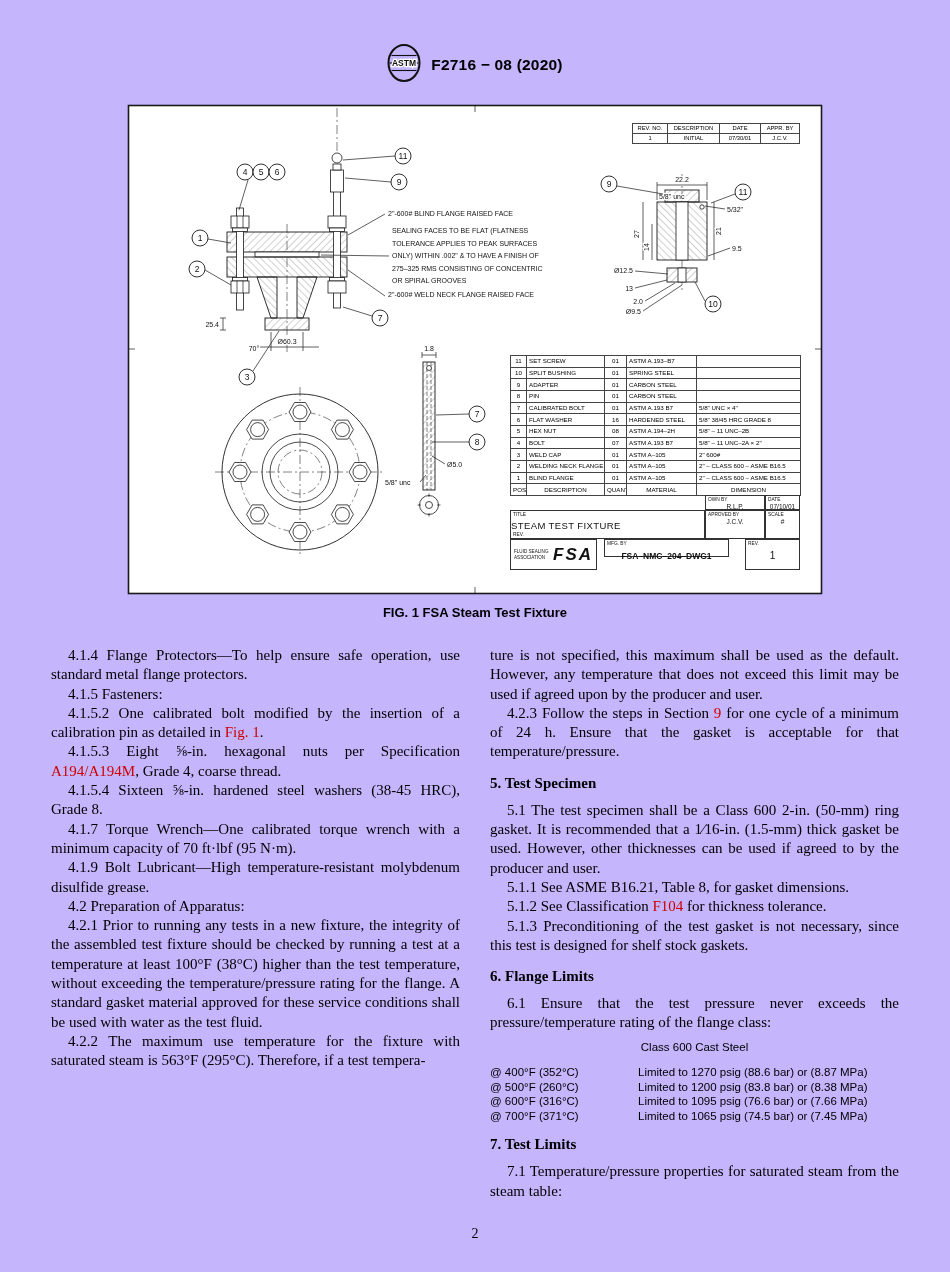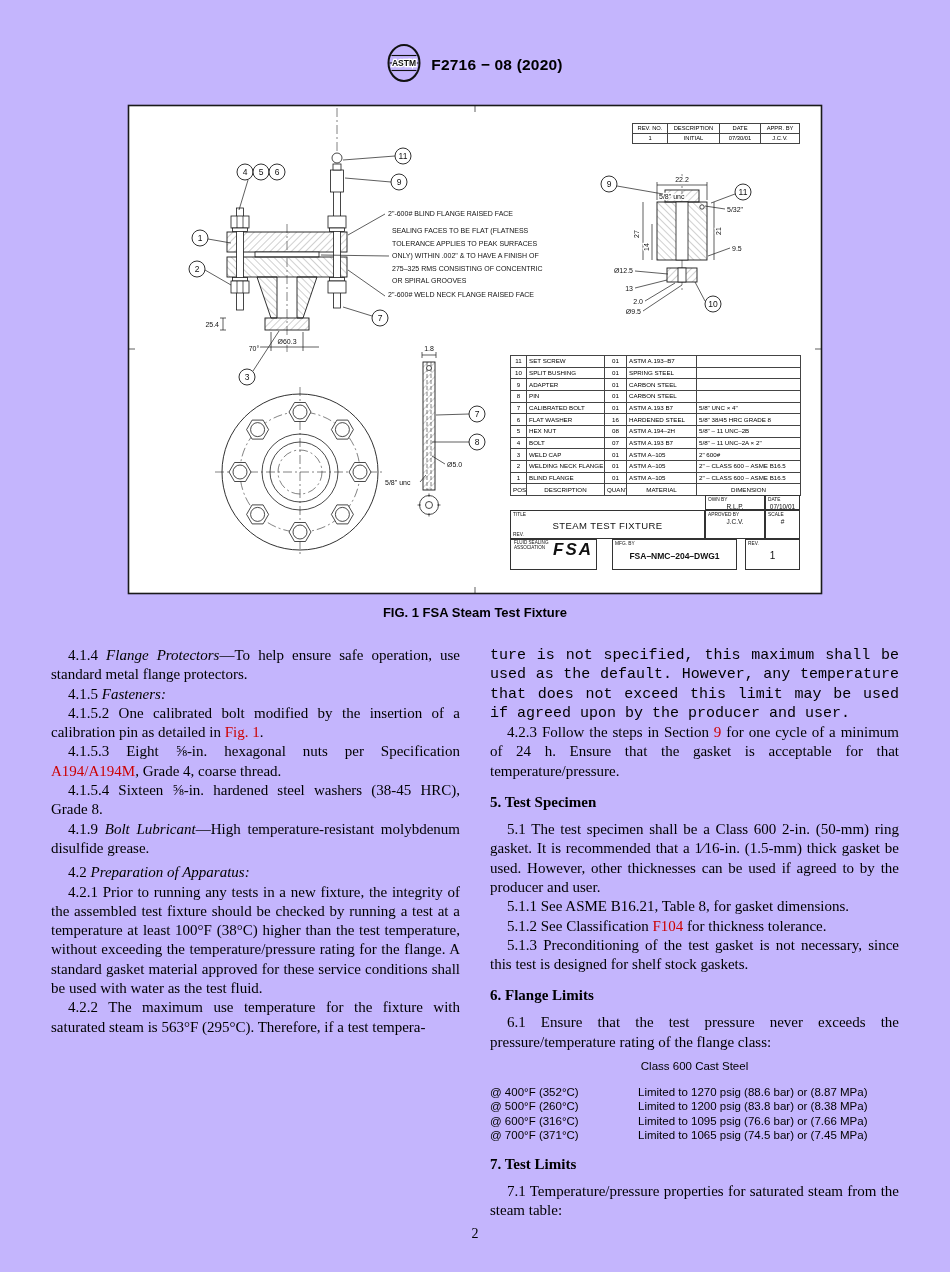--- a/index.html
+++ b/index.html
@@ -43,40 +43,40 @@
   .bom td:nth-child(1),.bom td:nth-child(3){text-align:center;}
   .bom tfoot td{text-align:center;}
 
   .title-block{position:absolute;left:383px;top:391px;width:290px;height:75px;font-family:"Liberation Sans",sans-serif;color:#111;}
   .tb-cell{position:absolute;border:.7px solid #333;box-sizing:border-box;background:#fff;}
   .tb-lbl{display:block;font-size:4.8px;line-height:5.5px;padding:1px 0 0 2px;}
   .tb-val{display:block;font-size:6.5px;text-align:center;line-height:7px;}
   .tb-own{left:195px;top:0;width:60px;height:15px;}
   .tb-date{left:255px;top:0;width:35px;height:15px;}
   .tb-title{left:0;top:15px;width:195px;height:29px;}
-  .tb-title-text{font-size:9.5px;text-align:center;margin-top:2px;letter-spacing:.4px;}
+  .tb-title-text{font-size:9.5px;margin-top:2px;letter-spacing:.4px;}
   .tb-corner-b{position:absolute;left:2px;bottom:1px;font-size:4.8px;}
   .tb-appr{left:195px;top:15px;width:60px;height:29px;}
   .tb-scale{left:255px;top:15px;width:35px;height:29px;}
-  .tb-fsa{left:0;top:44px;width:87px;height:31px;display:flex;}
+  .tb-fsa{left:0;top:44px;width:87px;height:31px;display:flex;align-items:center;}
   .tb-assoc{font-size:4.6px;line-height:5.4px;padding-left:3px;width:36px;}
   .tb-fsa-logo{font:bold italic 17px "Liberation Sans",sans-serif;letter-spacing:2px;flex:1;text-align:center;}
-  .tb-mfg{left:102px;top:44px;width:125px;height:31px;}
+  .tb-mfg{left:94px;top:44px;width:125px;height:18px;}
   .tb-dwg{font:bold 8.5px "Liberation Sans",sans-serif;text-align:center;margin-top:4px;}
   .tb-rev{left:235px;top:44px;width:55px;height:31px;}
   .tb-rev-val{font-size:10px;text-align:center;margin-top:3px;}
 
   
   .columns{display:flex;gap:30px;padding:0 51px;margin-top:26px;
            font:15px/19.3px "Liberation Serif",serif;text-align:justify;}
   .col{flex:1;min-width:0;}
   p.para{margin:0;text-indent:17px;}
-  p.para.cont{text-indent:0;font-family:Liberation Mono, monospace;}
-  p.para.gap{margin-top:5px;}
-  .seg-i{font-style:italic;}
+  p.para.cont{text-indent:0;}
+  p.para.gap{}
+  .seg-i{}
   .seg-link{color:#cc0000;}
   h3.sec-head{font:bold 15px "Liberation Serif",serif;margin:13px 0 9px 0;text-align:left;text-indent:0;}
   .limits{margin:7px 0 3px 0;font:11.5px/14.5px "Liberation Sans",sans-serif;text-align:left;}
   .limits-title{text-align:center;margin-bottom:11px;}
   .limits table{border-collapse:collapse;width:100%;}
   .limits td{padding:0;vertical-align:top;}
   .limits td:first-child{width:148px;}
 
   .page-num{position:absolute;left:0;right:0;bottom:30px;text-align:center;font:14px "Liberation Serif",serif;}
 </style>
@@ -455,20 +455,21 @@
     <div class="fig-caption">FIG. 1 FSA Steam Test Fixture</div>
   </div>
 
   <div class="columns">
     <div class="col">
       <p class="para"><span>4.1.4 </span><span class="seg-i">Flange Protectors</span><span>—To help ensure safe operation, use standard metal flange protectors.</span></p>
       <p class="para"><span>4.1.5 </span><span class="seg-i">Fasteners:</span></p>
       <p class="para"><span>4.1.5.2 One calibrated bolt modified by the insertion of a calibration pin as detailed in </span><span class="seg-link">Fig. 1</span><span>.</span></p>
       <p class="para"><span>4.1.5.3 Eight ⅝-in. hexagonal nuts per Specification </span><span class="seg-link">A194/A194M</span><span>, Grade 4, coarse thread.</span></p>
       <p class="para"><span>4.1.5.4 Sixteen ⅝-in. hardened steel washers (38-45 HRC), Grade 8.</span></p>
+      <p class="para"><span>4.1.7 </span><span class="seg-i">Torque Wrench</span><span>—One calibrated torque wrench with a minimum capacity of 70 ft·lbf (95 N·m).</span></p>
       <p class="para"><span>4.1.9 </span><span class="seg-i">Bolt Lubricant</span><span>—High temperature-resistant molybdenum disulfide grease.</span></p>
       <p class="para gap"><span>4.2 </span><span class="seg-i">Preparation of Apparatus:</span></p>
       <p class="para"><span>4.2.1 Prior to running any tests in a new fixture, the integrity of the assembled test fixture should be checked by running a test at a temperature at least 100°F (38°C) higher than the test temperature, without exceeding the temperature/pressure rating for the flange. A standard gasket material approved for these service conditions shall be used with water as the test fluid.</span></p>
       <p class="para"><span>4.2.2 The maximum use temperature for the fixture with saturated steam is 563°F (295°C). Therefore, if a test tempera-</span></p>
     </div>
     <div class="col">
       <p class="para cont"><span>ture is not specified, this maximum shall be used as the default. However, any temperature that does not exceed this limit may be used if agreed upon by the producer and user.</span></p>
       <p class="para"><span>4.2.3 Follow the steps in Section </span><span class="seg-link">9</span><span> for one cycle of a minimum of 24 h. Ensure that the gasket is acceptable for that temperature/pressure.</span></p>
       <h3 class="sec-head">5. Test Specimen</h3>
       <p class="para"><span>5.1 The test specimen shall be a Class 600 2-in. (50-mm) ring gasket. It is recommended that a 1⁄16-in. (1.5-mm) thick gasket be used. However, other thicknesses can be used if agreed to by the producer and user.</span></p>

